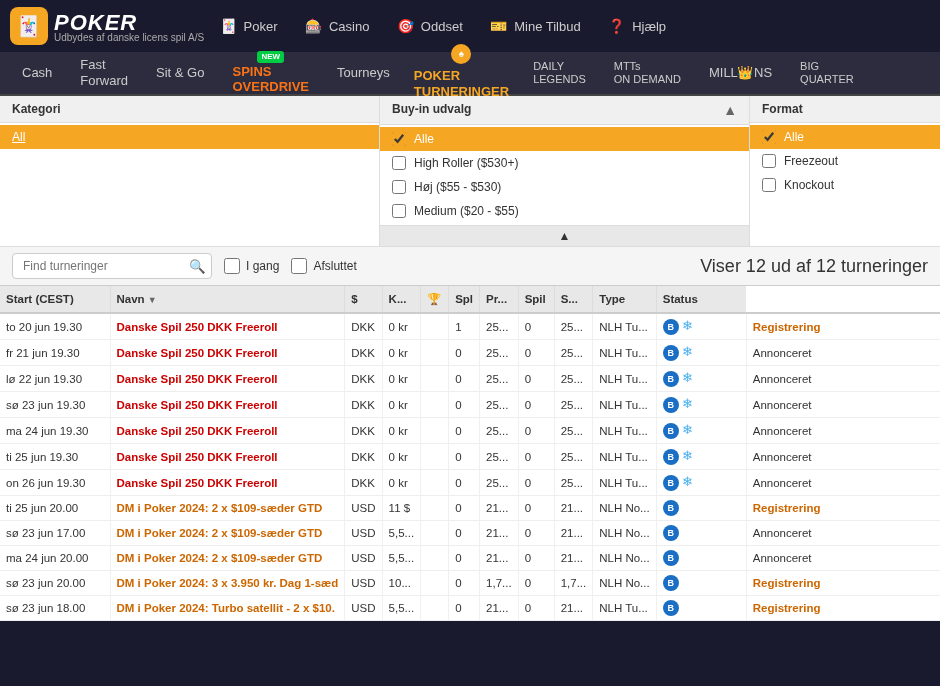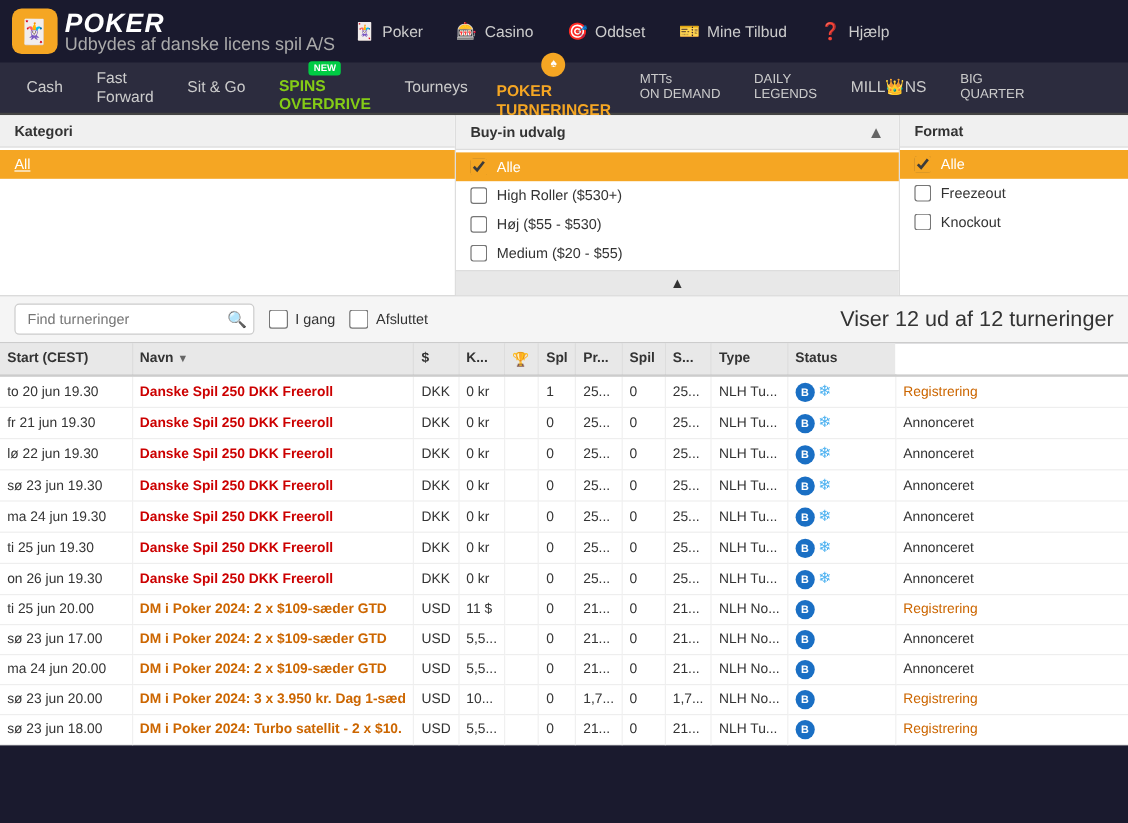--- a/index.html
+++ b/index.html
@@ -2,39 +2,39 @@
 <html><head>
   <meta charset="utf-8">
   <style>
     * { box-sizing: border-box; margin: 0; padding: 0; }
     body { font-family: Arial, sans-serif; font-size: 12px; background: #1a1a2e; color: #333; width: 940px; min-height: 686px; overflow-x: hidden; }
 
     
     .top-nav { background: #1a1a2e; display: flex; align-items: center; height: 52px; padding: 0 10px; gap: 4px; }
     .logo-icon { width: 38px; height: 38px; background: #f5a623; border-radius: 8px; display: flex; align-items: center; justify-content: center; font-size: 20px; }
     .logo-text { color: white; font-size: 22px; font-weight: bold; font-style: italic; letter-spacing: 1px; }
-    .logo-sub { color: #aaa; font-size: 15px; display: block; margin-top: -4px; }
+    .logo-sub { color: #aaa; font-size: 10px; display: block; margin-top: -4px; }
     .top-nav-item { color: #ccc; padding: 6px 12px; border-radius: 4px; cursor: pointer; display: flex; align-items: center; gap: 6px; font-size: 13px; }
     .top-nav-item .nav-icon { font-size: 14px; }
 
     
     .sec-nav { background: #2c2c3e; display: flex; align-items: center; height: 44px; padding: 0 8px; border-bottom: 2px solid #444; }
     .sec-nav-item { color: #ccc; padding: 8px 14px; cursor: pointer; font-size: 13px; border-radius: 4px; display: flex; flex-direction: column; align-items: center; line-height: 1.2; }
     .sec-nav-item.active { color: white; border-bottom: 2px solid #f5a623; }
     .sec-nav-item .new-badge { background: #00cc44; color: white; font-size: 8px; padding: 1px 4px; border-radius: 3px; font-weight: bold; margin-bottom: 1px; }
-    .spins-label { color: #84cc16; font-weight: bold; font-size: 13px; }
+    .spins-label { color: #f97316; font-weight: bold; font-size: 13px; }
     .poker-turneringer { display: flex; align-items: center; gap: 4px; padding: 4px 10px; }
     .pt-icon { background: #f5a623; border-radius: 50%; width: 20px; height: 20px; display: flex; align-items: center; justify-content: center; font-size: 10px; color: white; }
 
     
     .filter-area { background: white; display: flex; align-items: stretch; }
     .filter-kategori { width: 380px; border-right: 1px solid #ddd; }
     .filter-buyin { flex: 1; border-right: 1px solid #ddd; position: relative; }
     .filter-format { width: 190px; }
-    .filter-header { background: #f0f0f0; padding: 6px 12px; font-weight: bold; font-size: 12px; color: #333; border-bottom: 1px solid #ddd; display: flex; align-items: center; justify-content: space-between; }
+    .filter-header { background: #f0f0f0; padding: 6px 12px; font-weight: bold; font-size: 12px; color: #333; border-bottom: 1px solid #ddd; display: flex; justify-content: space-between; }
     .filter-content { padding: 2px 0; }
     .filter-row { display: flex; align-items: center; gap: 8px; padding: 5px 12px; cursor: pointer; }
     .filter-row.selected { background: #f5a623; color: white; }
     .filter-row.selected span { color: white; text-decoration: underline; }
     .filter-row input[type=checkbox] { width: 14px; height: 14px; accent-color: #f5a623; }
     .filter-row label { cursor: pointer; font-size: 12px; }
     .collapse-btn { background: none; border: none; cursor: pointer; color: #666; font-size: 14px; }
     .collapse-bar { background: #e8e8e8; display: flex; justify-content: center; align-items: center; padding: 3px; border-top: 1px solid #ddd; cursor: pointer; }
 
     
@@ -52,21 +52,21 @@
     thead tr { background: #e8e8e8; border-bottom: 2px solid #ccc; }
     th { padding: 6px 6px; text-align: left; font-weight: bold; color: #333; white-space: nowrap; border-right: 1px solid #ddd; }
     th:last-child { border-right: none; }
     td { padding: 4px 6px; border-bottom: 1px solid #eee; border-right: 1px solid #f0f0f0; white-space: nowrap; }
     td:last-child { border-right: none; }
     .row-red { color: #cc0000; font-weight: bold; cursor: pointer; }
     .row-orange { color: #cc6600; font-weight: bold; cursor: pointer; }
     .sort-arrow { font-size: 9px; color: #666; }
     .icon-b { display: inline-flex; align-items: center; justify-content: center; width: 16px; height: 16px; background: #1a6fc4; color: white; border-radius: 50%; font-size: 9px; font-weight: bold; }
     .icon-snowflake { color: #4ab0f0; font-size: 13px; }
-    .status-reg { color: #cc6600; font-weight: normal; text-align: right; }
+    .status-reg { color: #cc6600; font-weight: bold; text-align: right; }
     .status-ann { color: #333; }
     .col-start { width: 110px; }
     .col-name { width: 195px; }
     .col-currency { width: 36px; }
     .col-k { width: 36px; }
     .col-seats { width: 28px; }
     .col-spl { width: 30px; margin-left: 32px; }
     .col-pr { width: 36px; }
     .col-spil { width: 36px; }
     .col-s { width: 30px; }
@@ -125,24 +125,24 @@
     <span class="spins-label">SPINS<br>OVERDRIVE</span>
   </div>
   <div class="sec-nav-item">
     <span>Tourneys</span>
   </div>
   <div class="sec-nav-item active poker-turneringer">
     <span class="pt-icon">♠</span>
     <span style="color:#f5a623;font-weight:bold;">POKER<br>TURNERINGER</span>
   </div>
   <div class="sec-nav-item" style="font-size:11px;">
+    <span>DAILY<br>LEGENDS</span>
+  </div>
+  <div class="sec-nav-item" style="font-size:11px;">
     <span>MTTs<br>ON DEMAND</span>
-  </div>
-  <div class="sec-nav-item" style="font-size:11px;">
-    <span>DAILY<br>LEGENDS</span>
   </div>
   <div class="sec-nav-item">
     <span>MILL<span style="color:#f5a623;">👑</span>NS</span>
   </div>
   <div class="sec-nav-item" style="font-size:11px;">
     <span>BIG<br>QUARTER</span>
   </div>
 </div>
 
 <div class="filter-area">

